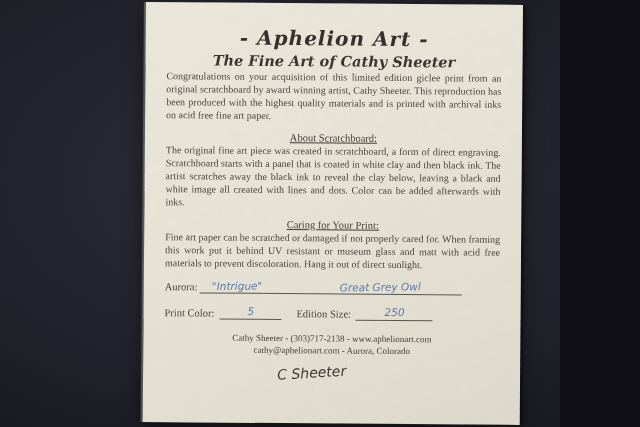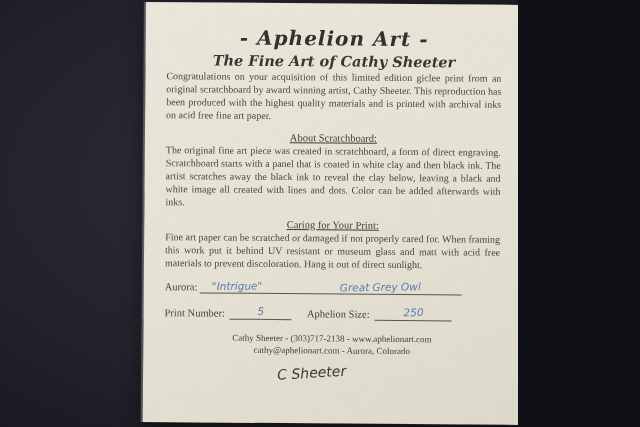--- a/index.html
+++ b/index.html
@@ -1,17 +1,17 @@
 <!DOCTYPE html>
 <html><head>
 <meta charset="utf-8">
 <style>
   html, body { margin:0; padding:0; background:#101016; }
   .photo {
-    position:relative; width:518px; height:427px; overflow:hidden;
+    position:relative; width:560px; height:427px; overflow:hidden;
     background: radial-gradient(130% 105% at 50% 42%, #2c2c36 0%, #22222c 45%, #16161e 78%, #0e0e14 100%);
   }
   .paper {
     position:absolute; left:146px; top:2px; width:377px; height:420px;
     background: linear-gradient(155deg, #ebe7db 0%, #e7e3d6 45%, #dedacb 100%);
     transform: rotate(0.45deg); transform-origin: top left;
     box-shadow: -2px 0 1px rgba(255,255,255,0.28), 3px 0 2px rgba(0,0,0,0.35), 0 6px 20px rgba(0,0,0,0.55);
   }
   .texture { position:absolute; left:0; top:0; width:100%; height:100%; opacity:.55; pointer-events:none; }
   .content {
@@ -82,25 +82,25 @@
 
       <div class="field-row">
         <span class="flabel">Aurora:</span>
         <span class="fline title-line">
           <span class="hand hand-title">"Intrigue"</span>
           <span class="hand hand-note">Great Grey Owl</span>
         </span>
       </div>
 
       <div class="field-row num-row">
-        <span class="flabel">Print Number:</span>
+        <span class="flabel">Print Color:</span>
         <span class="fline num-line">
           <span class="hand">5</span>
         </span>
-        <span class="flabel es-label">Aphelion Size:</span>
+        <span class="flabel es-label">Edition Size:</span>
         <span class="fline es-line">
           <span class="hand">250</span>
         </span>
       </div>
 
       <div class="contact">
         <div>Cathy Sheeter  -  (303)717-2138  -  www.aphelionart.com</div>
         <div>cathy@aphelionart.com   -   Aurora, Colorado</div>
       </div>
 

